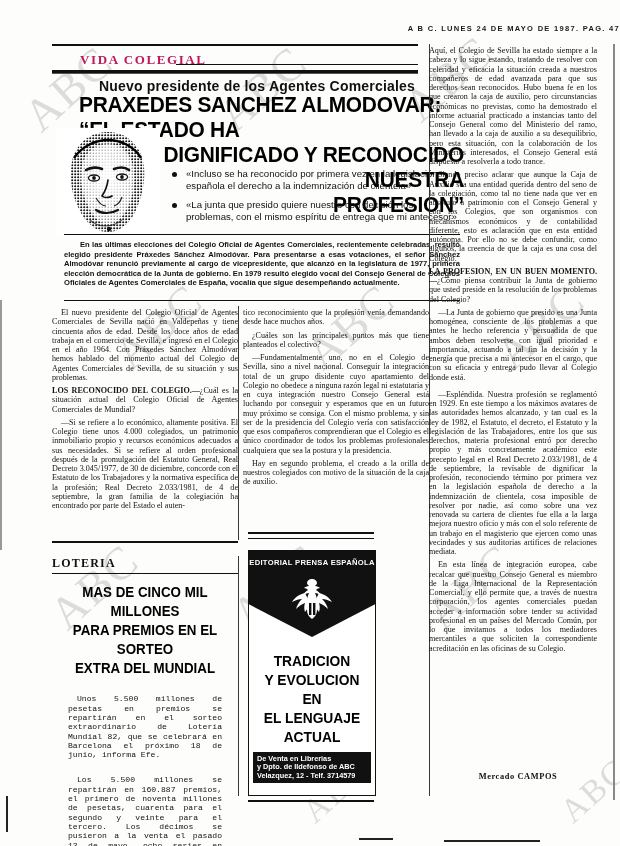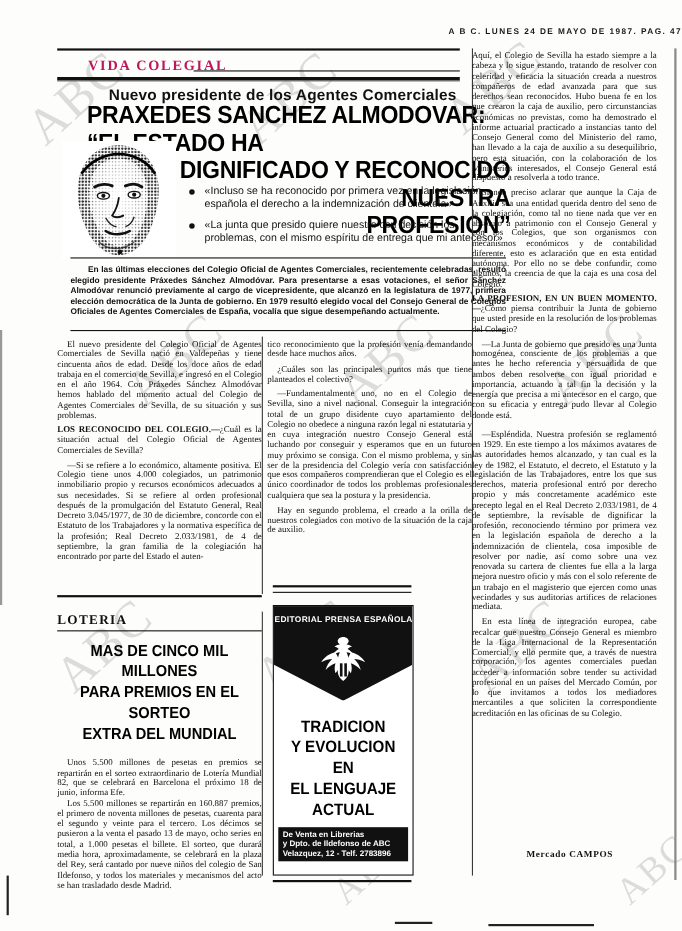--- a/index.html
+++ b/index.html
@@ -117,35 +117,35 @@
     padding-bottom:2px;
   }
   .lot-head{
     font-family:"Liberation Sans", sans-serif;
     font-weight:bold;font-size:14.5px;line-height:19px;
     text-align:center;color:#000;margin-top:9px;
     transform:scaleX(.92);transform-origin:center top;
   }
   .lot-body{margin-top:10px;}
   .lot-body p{
-    margin:0;font-size:8.1px;line-height:9.3px;text-align:justify;
-    text-indent:9px;font-family:Liberation Serif, serif;color:#121212;
+    margin:16px;font-size:8.1px;line-height:9.3px;text-align:justify;
+    text-indent:9px;font-family:Liberation Mono, monospace;color:#121212;
   }
 
   
   .ad{
     position:absolute;left:248px;top:550px;width:126px;height:244px;
     border:1.6px solid #111;background:#fff;overflow:hidden;
   }
   .ad-crest{
     position:relative;width:100%;height:86px;background:#111;
     clip-path:polygon(0 0,100% 0,100% 62%,50% 100%,0 62%);
   }
   .ad-crest .cap{
-    position:absolute;left:0;right:0;top:7px;text-align:right;
+    position:absolute;left:0;right:0;top:7px;text-align:center;
     font-family:"Liberation Sans", sans-serif;
     font-size:7.6px;font-weight:bold;letter-spacing:.3px;color:#fff;
   }
   .ad-crest svg{position:absolute;left:50%;top:24px;transform:translateX(-50%);}
   .ad-title{
     margin-top:14px;text-align:center;
     font-family:"Liberation Sans", sans-serif;
     font-weight:bold;font-size:15px;line-height:19px;color:#000;
     transform:scaleX(.92);
   }
@@ -269,21 +269,21 @@
   </div>
   <div class="rule" style="left:64px;top:300px;width:396px;height:1.2px;"></div>
 
   <div class="vsep" style="left:238px;top:306px;height:234px;"></div>
   <div class="vsep" style="left:429px;top:44px;height:752px;"></div>
   <div class="vsep" style="left:238px;top:556px;height:240px;"></div>
 
   <div class="colA body">
     <p>El nuevo presidente del Colegio Oficial de Agentes Comerciales de Sevilla nació en Valdepeñas y tiene cincuenta años de edad. Desde los doce años de edad trabaja en el comercio de Sevilla, e ingresó en el Colegio en el año 1964. Con Práxedes Sánchez Almodóvar hemos hablado del momento actual del Colegio de Agentes Comerciales de Sevilla, de su situación y sus problemas.</p>
     <div class="gap"></div>
-    <p class="noind"><span class="sub">LOS RECONOCIDO DEL COLEGIO.—</span><span>¿Cuál es la situación actual del Colegio Oficial de Agentes Comerciales de Sevilla?</span></p>
+    <p class="noind"><span class="sub">LOS RECONOCIDO DEL COLEGIO.—</span><span>¿Cuál es la situación actual del Colegio Oficial de Agentes Comerciales de Mundial?</span></p>
     <div class="gap"></div>
     <p>—Si se refiere a lo económico, altamente positiva. El Colegio tiene unos 4.000 colegiados, un patrimonio inmobiliario propio y recursos económicos adecuados a sus necesidades. Si se refiere al orden profesional después de la promulgación del Estatuto General, Real Decreto 3.045/1977, de 30 de diciembre, concorde con el Estatuto de los Trabajadores y la normativa específica de la profesión; Real Decreto 2.033/1981, de 4 de septiembre, la gran familia de la colegiación ha encontrado por parte del Estado el auten-</p>
   </div>
 
   <div class="colB body">
     <p class="noind">tico reconocimiento que la profesión venía demandando desde hace muchos años.</p>
     <div class="gap"></div>
     <p>¿Cuáles son las principales puntos más que tiene planteados el colectivo?</p>
     <div class="gap"></div>
     <p>—Fundamentalmente uno, no en el Colegio de Sevilla, sino a nivel nacional. Conseguir la integración total de un grupo disidente cuyo apartamiento del Colegio no obedece a ninguna razón legal ni estatutaria y en cuya integración nuestro Consejo General está luchando por conseguir y esperamos que en un futuro muy próximo se consiga. Con el mismo problema, y sin ser de la presidencia del Colegio vería con satisfacción que esos compañeros comprendieran que el Colegio es el único coordinador de todos los problemas profesionales cualquiera que sea la postura y la presidencia.</p>
@@ -342,21 +342,21 @@
     <div class="ad-title">
       <div>TRADICION</div>
       <div>Y EVOLUCION EN</div>
       <div>EL LENGUAJE ACTUAL</div>
     </div>
     <div class="ad-author">Ramón Carnicer</div>
     <div class="ad-price">300 Ptas.</div>
     <div class="ad-foot">
       <div>De Venta en Librerias</div>
       <div>y Dpto. de Ildefonso de ABC</div>
-      <div>Velazquez, 12 - Telf. 2783896</div>
+      <div>Velazquez, 12 - Telf. 3714579</div>
     </div>
   </div>
   <div class="rule" style="left:248px;top:800px;width:126px;height:2.2px;"></div>
 
   <div class="sign">
     <span>Mercado</span>
     <span class="sur">CAMPOS</span>
   </div>
 
   <div class="edgemark" style="left:6px;top:796px;width:1.6px;height:36px;"></div>

